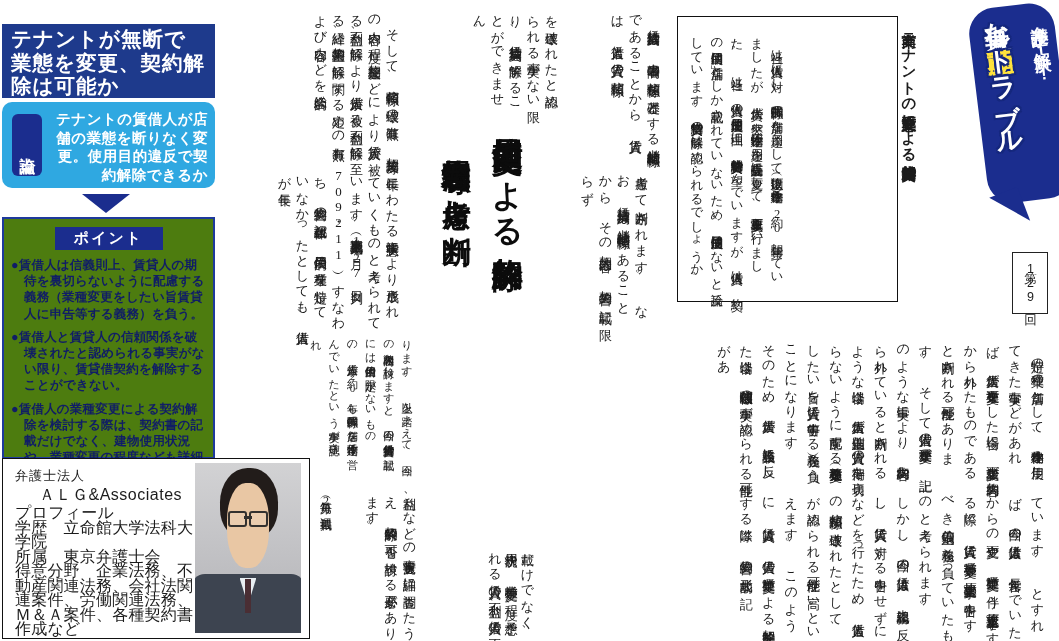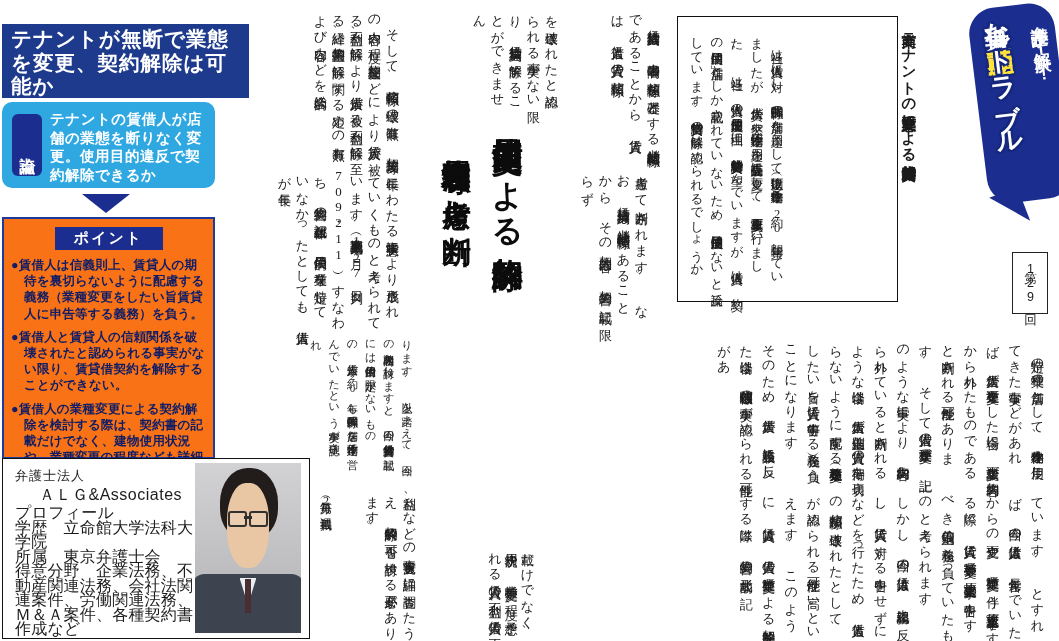--- a/index.html
+++ b/index.html
@@ -34,29 +34,29 @@
   #headline-1{left:486px;top:113px;height:402px;font-size:31px;letter-spacing:1.5px;}
   #headline-2{left:437px;top:136px;height:400px;font-size:29px;letter-spacing:1px;}
   
   #band2-right{left:532px;top:336px;width:516px;height:146px;font-size:13px;line-height:22.4px;letter-spacing:0.3px;}
   #band2-left{left:252px;top:332px;width:164px;height:126px;font-size:11px;line-height:18.2px;letter-spacing:0.3px;}
   #band3-right{left:532px;top:488px;width:516px;height:153px;font-size:13px;line-height:22.4px;letter-spacing:0.9px;}
   #band3-short{left:437px;top:543px;width:98px;height:98px;font-size:13px;line-height:16.3px;letter-spacing:1px;}
   #band3-left{left:340px;top:487px;width:78px;height:152px;font-size:13px;line-height:18.5px;letter-spacing:0.8px;}
   #pub-note{left:314px;top:492px;width:20px;height:145px;font-size:12px;letter-spacing:0.5px;}
   
-  #title-box{left:2px;top:24px;width:247px;height:74px;background:#1e3a8c;color:#fff;box-sizing:border-box;padding:3px 9px;
+  #title-box{left:2px;top:24px;width:213px;height:74px;background:#1e3a8c;color:#fff;box-sizing:border-box;padding:3px 9px;
              font-weight:bold;font-size:20.5px;line-height:23.5px;letter-spacing:1px;}
-  #ronten-box{left:2px;top:102px;width:213px;height:86px;background:#2fa8e1;border-radius:10px;box-sizing:border-box;padding:6px;}
+  #ronten-box{left:2px;top:102px;width:213px;height:86px;background:#2fa8e1;border-radius:10px;box-sizing:border-box;padding:6px;text-align:right;}
   #ronten-label{position:absolute;left:10px;top:12px;width:30px;height:62px;background:#1b2d8e;border-radius:6px;
                 color:#fff;font-weight:bold;font-size:16px;display:flex;align-items:center;justify-content:center;}
   #ronten-mark{position:absolute;left:20px;top:66px;width:0;height:0;border-top:6px solid #fff;border-left:5px solid transparent;border-right:5px solid transparent;}
   #ronten-text{position:absolute;left:48px;top:8px;width:158px;color:#fff;font-weight:bold;font-size:14.5px;line-height:18.5px;letter-spacing:0.5px;}
   #down-arrow{left:82px;top:194px;width:0;height:0;border-left:24px solid transparent;border-right:24px solid transparent;border-top:19px solid #1b2d8e;}
-  #points-box{left:2px;top:217px;width:213px;height:242px;background:#f97316;border:2px solid #1e3a9c;box-sizing:border-box;padding:6px 7px;}
+  #points-box{left:2px;top:217px;width:213px;height:242px;background:#4d7c0f;border:2px solid #1e3a9c;box-sizing:border-box;padding:6px 7px;}
   #points-header{width:108px;height:23px;margin:2px auto 7px auto;background:#1b2d8e;color:#fff;font-weight:bold;font-size:15px;
                  display:flex;align-items:center;justify-content:center;letter-spacing:2px;}
   .point-item{color:#101d66;font-weight:bold;font-size:12.5px;line-height:16.2px;letter-spacing:0.2px;
               padding-left:13px;text-indent:-13px;margin-bottom:7px;}
   
   #lawyer-box{left:2px;top:458px;width:308px;height:181px;border:1px solid #111;box-sizing:border-box;background:#fff;}
   #lawyer-text{position:absolute;left:12px;top:8px;width:180px;}
   .firm-type{font-size:13px;letter-spacing:1px;font-family:Liberation Serif, serif;}
   .firm-name{font-size:16px;letter-spacing:0.5px;margin-left:24px;}
   .lawyer-name{font-size:14px;letter-spacing:0.5px;margin-bottom:8px;}

